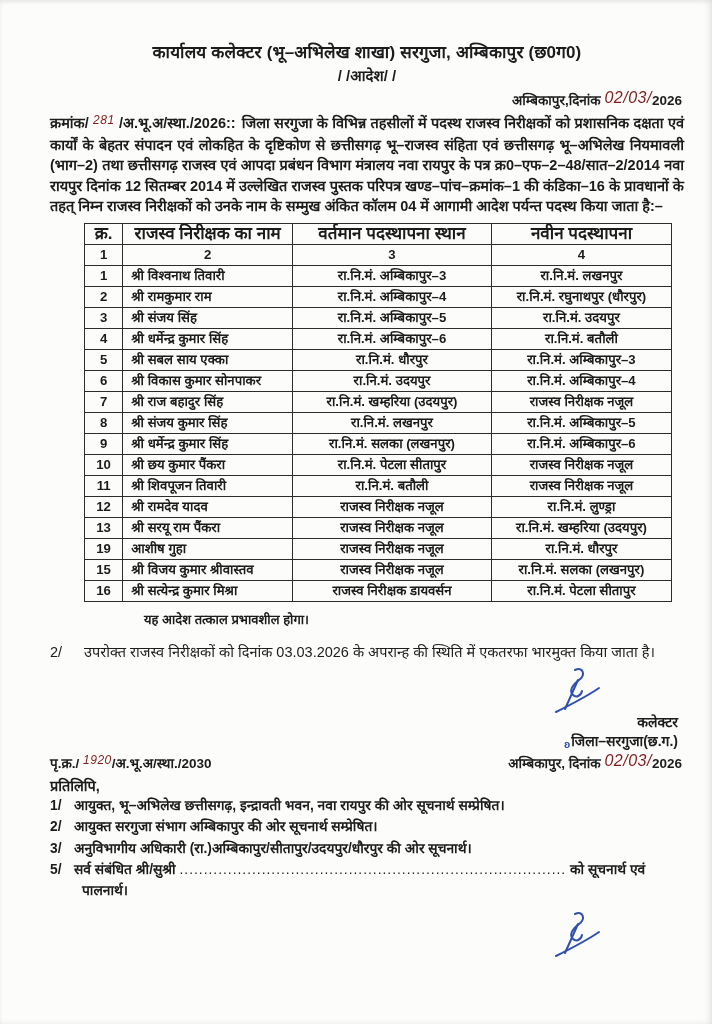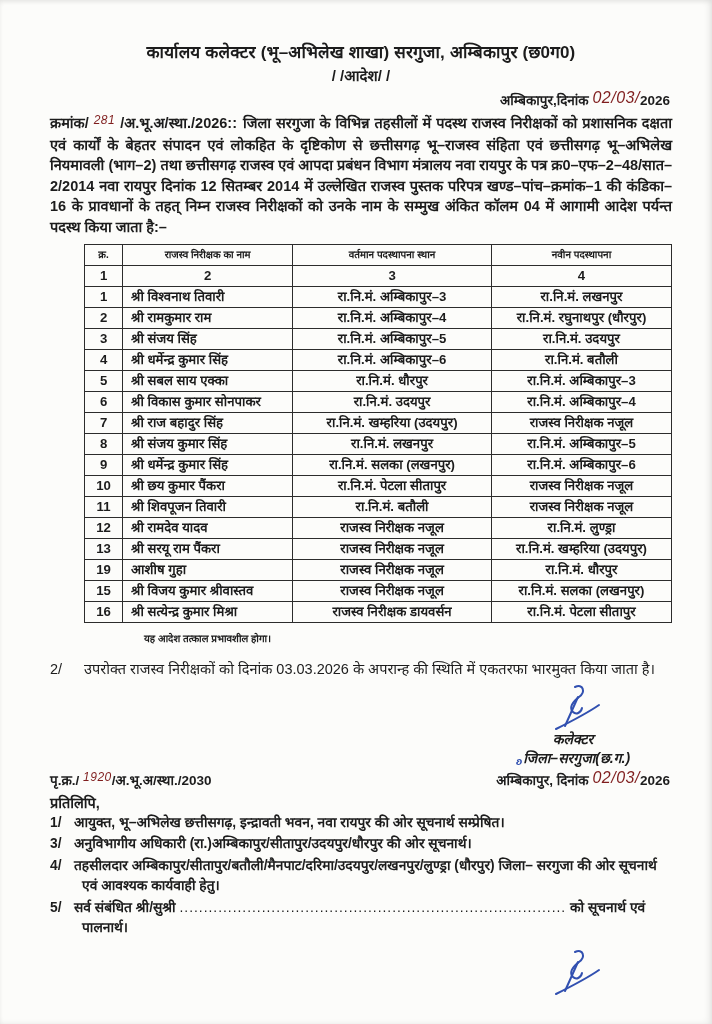--- a/index.html
+++ b/index.html
@@ -6,21 +6,21 @@
   .page{
     position:relative;
     width:712px;height:1024px;
     margin:0 auto;
     background:#fcfcfa;
     box-shadow:inset -3px 0 6px rgba(0,0,0,.08), inset 0 2px 4px rgba(0,0,0,.05);
     font-family:"Liberation Sans","DejaVu Sans",sans-serif;
     color:#1c1c1c;
     overflow:hidden;
     box-sizing:border-box;
-    padding:40px 40px 0 50px;
+    padding:40px 28px 0 50px;
   }
   .doc-title{
     text-align:center;font-size:17px;font-weight:700;letter-spacing:.2px;
     margin:0 0 2px 0;
   }
   .doc-subtitle{
     text-align:center;font-size:15px;font-weight:700;margin:2px 0 0 0;
   }
   .top-date{
     text-align:right;font-size:13.5px;font-weight:600;margin-top:6px;margin-right:2px;
@@ -46,43 +46,42 @@
     width:588px;
     font-size:13.2px;font-weight:600;
   }
   table.order-table th, table.order-table td{
     border:1.2px solid #2c2c2c;
     padding:1px 4px;
     text-align:center;
     line-height:17.2px;
     height:18px;
   }
-  table.order-table th{font-size:10px;}
+  table.order-table th{font-size:17px;}
   table.order-table td.name-col{text-align:left;padding-left:8px;}
   .col-sn{width:30px;}
   .col-name{width:168px;}
   .col-current{width:198px;}
   .col-new{width:178px;}
   .effective-line{
     margin:8px 0 0 94px;
-    font-size:10px;font-weight:600;
+    font-size:13px;font-weight:600;
   }
   .para2{
     margin:14px 0 0 0;
     font-size:14.5px;font-weight:400;line-height:21px;
     text-align:justify;
   }
   .para2 .pnum{margin-right:22px;}
   .sig-block{
     width:210px;
     margin-left:418px;
-    text-align:center;
+    text-align:right;
     font-size:14px;font-weight:600;
     line-height:19px;
-    font-style:italic;
   }
   .sig-block.first{margin-top:2px;}
   .sig-svg{display:block;margin:0 auto -6px auto;}
   .ink-mark{color:#3150b0;font-size:11px;position:relative;top:2px;margin-right:1px;}
   .ref-row{
     display:flex;justify-content:space-between;align-items:flex-end;
     font-size:13.5px;font-weight:600;
     margin-top:2px;
   }
   .ref-row .right{margin-right:2px;}
@@ -248,22 +247,22 @@
       <span>पृ.क्र./ </span><span class="hand big">1920</span><span>/अ.भू.अ/स्था./2030</span>
     </div>
     <div class="right">
       <span>अम्बिकापुर, दिनांक </span><span class="hand">02/03/</span><span>2026</span>
     </div>
   </div>
 
   <div class="copies-heading">प्रतिलिपि,</div>
 
   <div class="copy-item"><span class="cnum">1/</span><span>आयुक्त, भू–अभिलेख छत्तीसगढ़, इन्द्रावती भवन, नवा रायपुर की ओर सूचनार्थ सम्प्रेषित।</span></div>
+  <div class="copy-item"><span class="cnum">2/</span><span>आयुक्त सरगुजा संभाग अम्बिकापुर की ओर सूचनार्थ सम्प्रेषित।</span></div>
   <div class="copy-item"><span class="cnum">3/</span><span>अनुविभागीय अधिकारी (रा.)अम्बिकापुर/सीतापुर/उदयपुर/धौरपुर की ओर सूचनार्थ।</span></div>
-  <div class="copy-item"><span class="cnum">4/</span><span>तहसीलदार अम्बिकापुर/सीतापुर/बतौली/मैनपाट/दरिमा/उदयपुर/लखनपुर/लुण्ड्रा (धौरपुर) जिला– सरगुजा की ओर सूचनार्थ एवं आवश्यक कार्यवाही हेतु।</span></div>
   <div class="copy-item"><span class="cnum">5/</span><span>सर्व संबंधित श्री/सुश्री </span><span class="dots">................................................................................</span><span> को सूचनार्थ एवं पालनार्थ।</span></div>
 
   <div class="sig-block second">
     <svg class="sig-svg" width="58" height="54" viewBox="0 0 58 54">
       <g fill="none" stroke="#3150b0" stroke-width="2" stroke-linecap="round">
         <path d="M31 5 C39 1 42 10 35 15 C28 20 25 26 29 30 C32 33 37 31 38 26"></path>
         <path d="M34 15 L21 44"></path>
         <path d="M12 47 C26 40 42 32 55 23"></path>
       </g>
     </svg>

